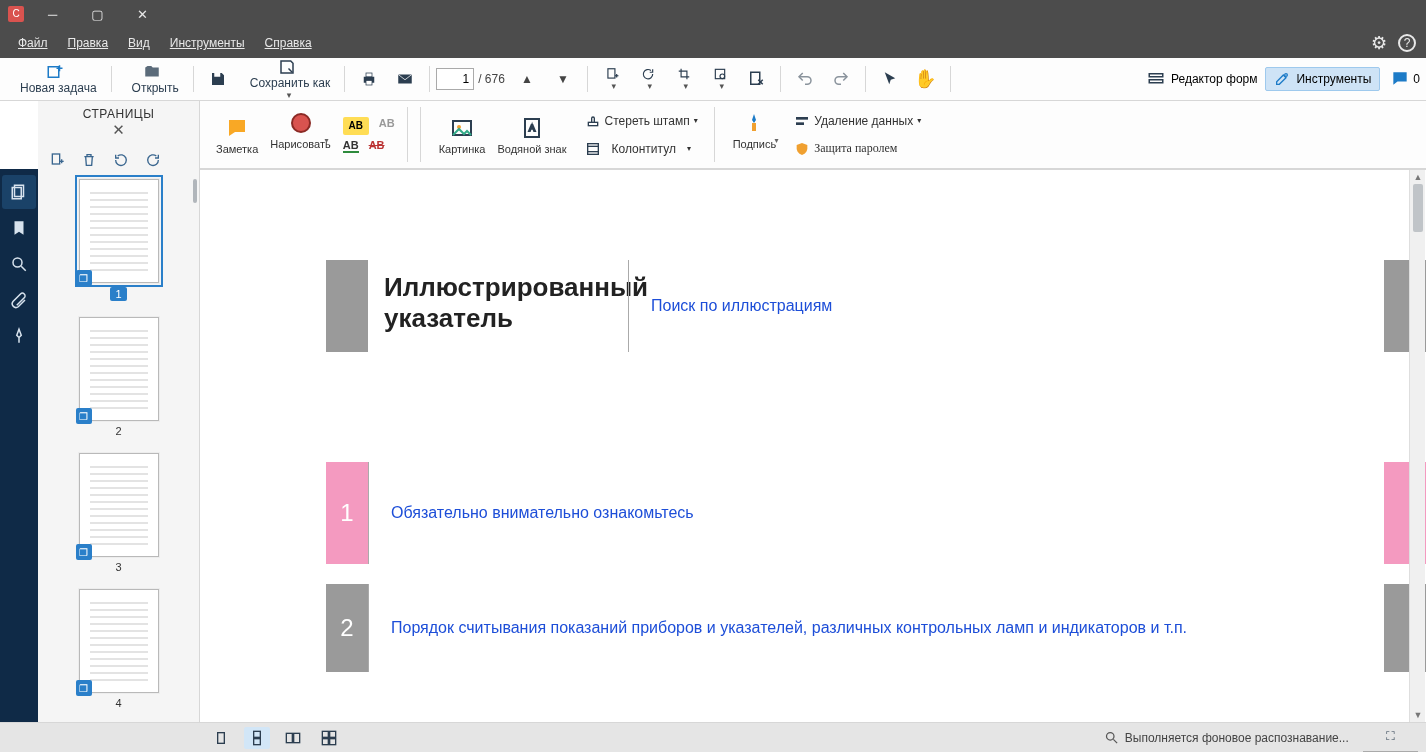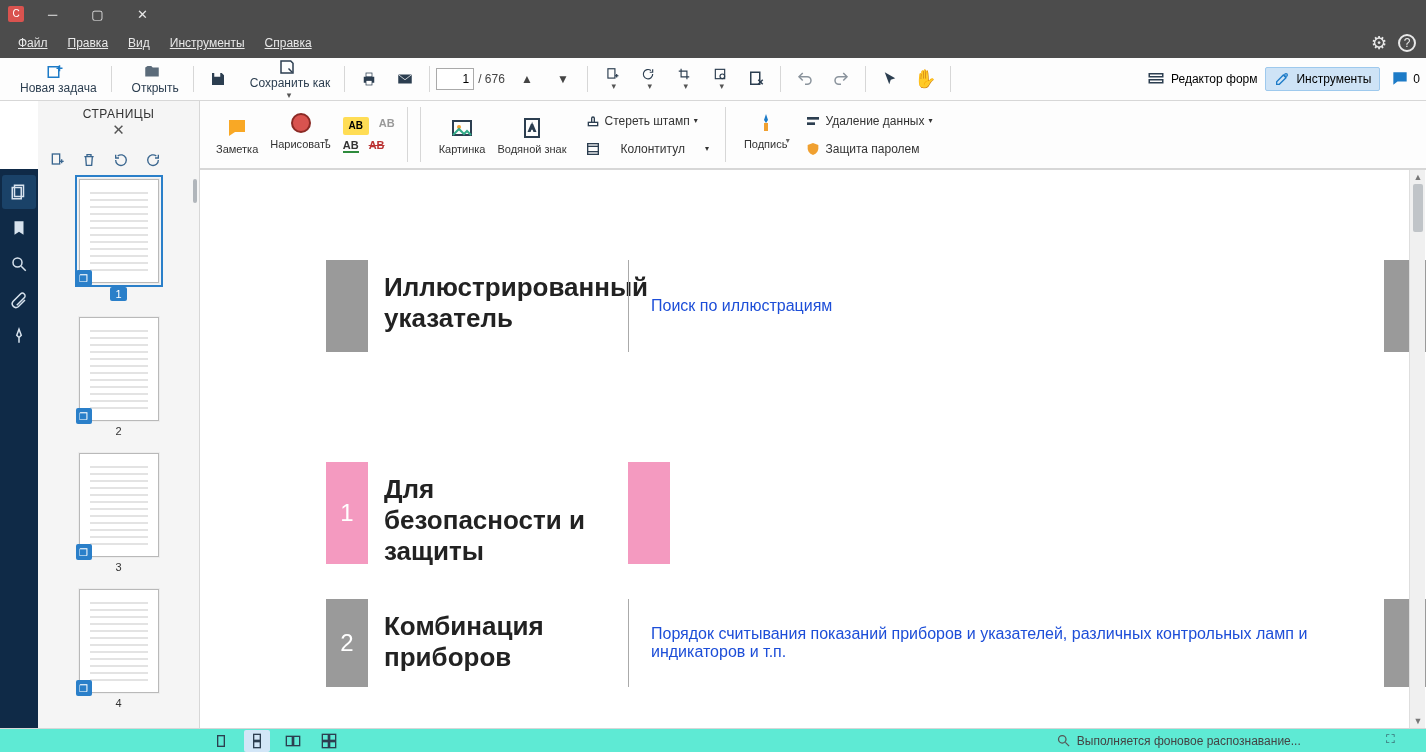--- a/index.html
+++ b/index.html
@@ -74,21 +74,21 @@
 .toc-desc { flex:1; padding:12px 22px; font-size:16px; color:#1d4ed8; border-left:1px solid #aaa; display:flex; align-items:center; }
 .toc-right { width:42px; margin-right:0; }
 .c-gray { background:#9a9a9a; }
 .c-pink { background:#f49ac0; }
 .vscrollbar { position:absolute; right:1px; top:0; width:16px; height:100%; background:#f0f0f0; border-left:1px solid #dedede; }
 .vscrollbar .thumb-v { position:absolute; left:3px; top:14px; width:10px; height:48px; background:#c0c4c8; border-radius:2px; }
 .vscrollbar .arrow { position:absolute; left:0; width:16px; height:14px; display:flex; align-items:center; justify-content:center; color:#777; font-size:9px; }
 .vscrollbar .arrow.up { top:0; } .vscrollbar .arrow.down { bottom:0; }
 
 
-.status-bar { height:24px; border-top:1px solid #d7d7d7; background:#5eead4; display:flex; align-items:center; padding:0 8px; font-size:12px; color:#444;gap:48px; }
+.status-bar { height:30px; border-top:1px solid #d7d7d7; background:#e5e5e5; display:flex; align-items:center; padding:0 8px; font-size:12px; color:#444; }
 .status-bar .sb-left { display:flex; align-items:center; gap:10px; margin-left:200px; }
 .sb-btn { width:26px; height:22px; display:flex; align-items:center; justify-content:center; color:#2c3e50; border-radius:2px; }
 .sb-btn.active { background:#d2e6f7; }
 .status-bar .spacer { flex:1; }
 .sb-recog { display:flex; align-items:center; gap:6px; }
 .sb-zoom { display:flex; align-items:center; gap:8px; margin-left:14px;flex-direction:column; }
 .zoom-box { border:1px solid #aaa; padding:1px 6px; display:flex; align-items:center; gap:6px; }
 .zoom-box::after { content:"▾"; font-size:9px; color:#555; }
 
 
@@ -316,21 +316,21 @@
           </svg>
         <span style="margin:0 4px;">Стереть штамп</span>
         <span style="font-size:8px;">▾</span>
       </div>
       <div class="ribbon-inline">
         <svg viewBox="0 0 24 24" width="16" height="16" fill="none" stroke="#2c3e50" stroke-width="2">
             <rect x="4" y="4" width="16" height="16"></rect>
             <line x1="4" y1="8" x2="20" y2="8"></line>
             <line x1="4" y1="16" x2="20" y2="16"></line>
           </svg>
-        <span style="margin:0 20px;">Колонтитул</span>
+        <span style="margin:0 11px;">Колонтитул</span>
         <span style="font-size:8px;">▾</span>
       </div>
     </div>
   </div>
   <div class="ribbon-sep"></div>
   <div class="ribbon-group">
     <div class="ribbon-btn">
       <div class="ri">
           <svg viewBox="0 0 24 24" width="24" height="24" fill="#1d7bc7">
             <path d="M12 3l2 6-2 3-2-3z"></path>
@@ -346,21 +346,21 @@
             <rect x="3" y="6" width="18" height="4"></rect>
             <rect x="3" y="14" width="12" height="4"></rect>
           </svg>
         <span style="margin:0 4px;">Удаление данных</span>
         <span style="font-size:8px;">▾</span>
       </div>
       <div class="ribbon-inline">
         <svg viewBox="0 0 24 24" width="16" height="16" fill="#f0a030">
             <path d="M12 3l8 3v5c0 5-4 9-8 10-4-1-8-5-8-10V6z"></path>
           </svg>
-        <span style="margin:0 4px;">Защита паролем</span>
+        <span style="margin:0 4px;font-family:Liberation Serif, serif;">Защита паролем</span>
       </div>
     </div>
   </div>
 </div>
 
 <div class="pages-panel-abs-head">
   <div class="pages-head" style="border:none;flex-direction:column;">
     <span class="pt">СТРАНИЦЫ</span>
     <span class="close-p">✕</span>
   </div>
@@ -469,29 +469,28 @@
             </div>
           <div class="toc-title">Иллюстрированный указатель</div>
           <div class="toc-desc">Поиск по иллюстрациям</div>
           <div class="toc-right c-gray" style="height:92px;"></div>
         </div>
 
         <div class="toc-row" style="margin-bottom:20px;">
           <div class="toc-left c-pink" style="height:102px;">
               <span>1</span>
             </div>
-          <div class="toc-title">Для безопасности и защиты</div>
+          <div class="toc-desc">Обязательно внимательно ознакомьтесь</div>
           <div class="toc-right c-pink" style="height:102px;"></div>
         </div>
 
         <div class="toc-row" style="margin-bottom:0;">
           <div class="toc-left c-gray" style="height:88px;">
               <span>2</span>
             </div>
-          <div class="toc-title">Комбинация приборов</div>
           <div class="toc-desc">Порядок считывания показаний приборов и указателей, различных контрольных ламп и индикаторов и т.п.</div>
           <div class="toc-right c-gray" style="height:88px;"></div>
         </div>
 
       </div>
       <div class="vscrollbar">
         <div class="arrow up">▲</div>
         <div class="thumb-v"></div>
         <div class="arrow down">▼</div>
       </div>

